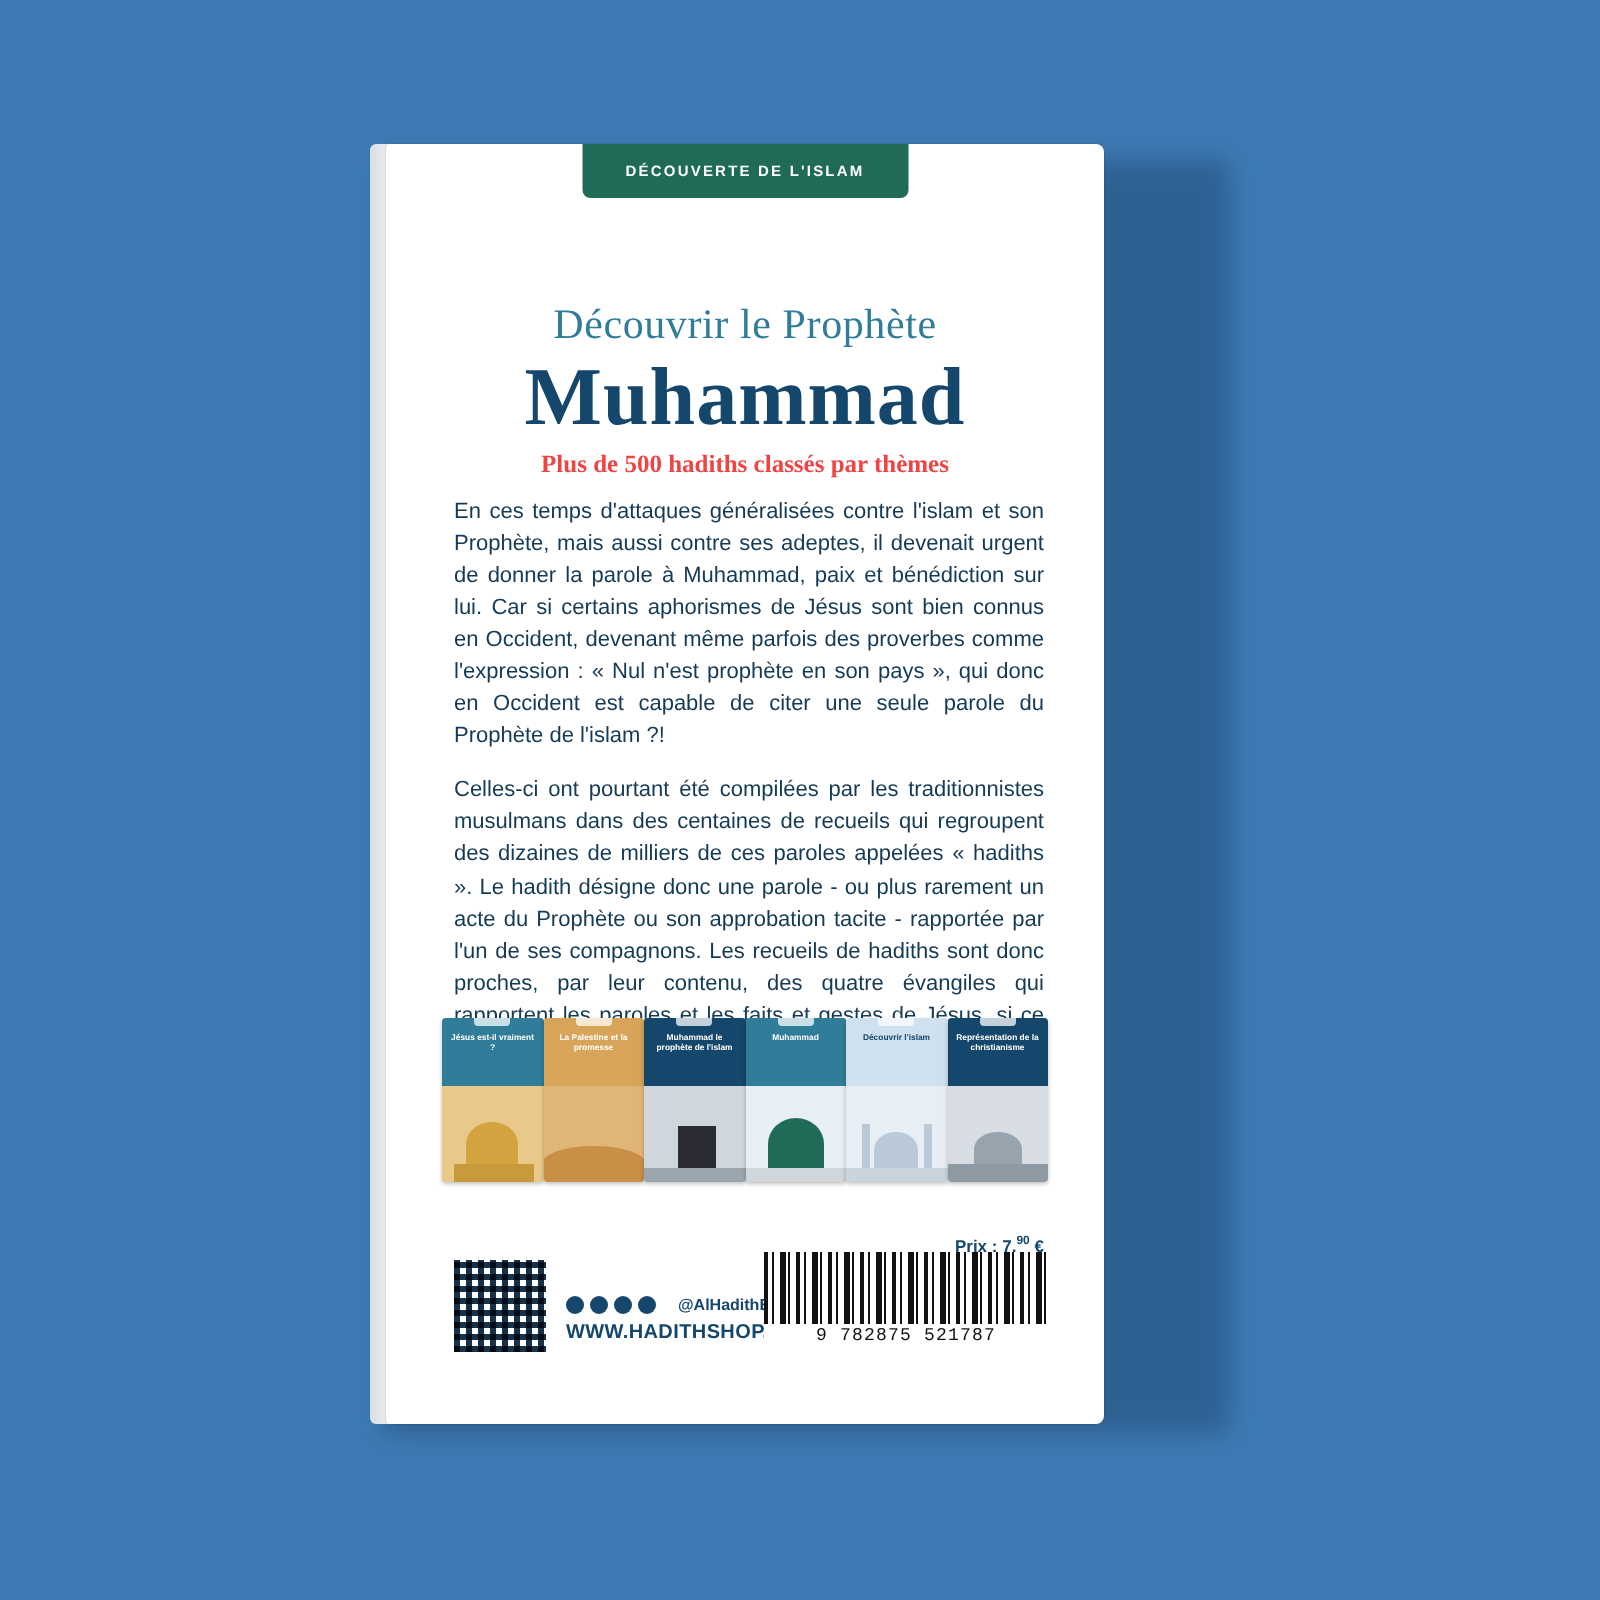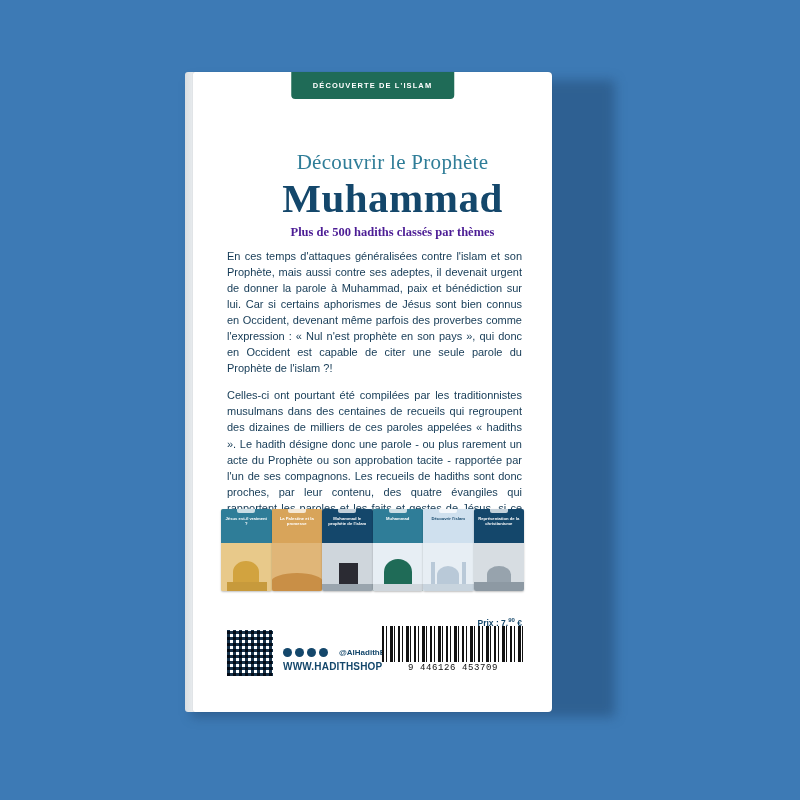--- a/index.html
+++ b/index.html
@@ -41,39 +41,39 @@
     color:#fff;
     font-size:7.5px;
     font-weight:bold;
     letter-spacing:1.1px;
     padding:9px 22px 9px 22px;
     border-radius:0 0 4px 4px;
     white-space:nowrap;
   }
   
   .title-block{
-    position:absolute;top:78px;left:0;width:100%;text-align:center;margin-left:20px;
+    position:absolute;top:78px;left:0;width:100%;text-align:center;
   }
   .title-pre{
     color:#2f7d98;
     font-size:21px;
     font-family:"Liberation Serif", serif;
     letter-spacing:.3px;
   }
   .title-main{
     color:#14476b;
     font-size:41px;
     font-weight:bold;
     font-family:"Liberation Serif", serif;
     letter-spacing:.5px;
     line-height:1.05;
     margin-top:2px;
   }
   .title-sub{
-    color:#4c1d95;
+    color:#ef4444;
     font-size:12.5px;
     font-weight:bold;
     font-family:"Liberation Serif", serif;
     margin-top:5px;
   }
   
   .body-text{
     position:absolute;
     left:34px;right:30px;top:176px;
     color:#143a55;
@@ -278,17 +278,17 @@
     <div class="site">WWW.HADITHSHOP.COM</div>
 
     <div class="price">
       <span>Prix :</span>
       <span>7,</span><sup>90</sup>
       <span>€</span>
     </div>
 
     <div class="barcode">
       <div class="bars"></div>
-      <div class="barnum">9 446126 453709</div>
+      <div class="barnum">9 782875 521787</div>
     </div>
 
   </div>
 </div>
 
 </body></html>

